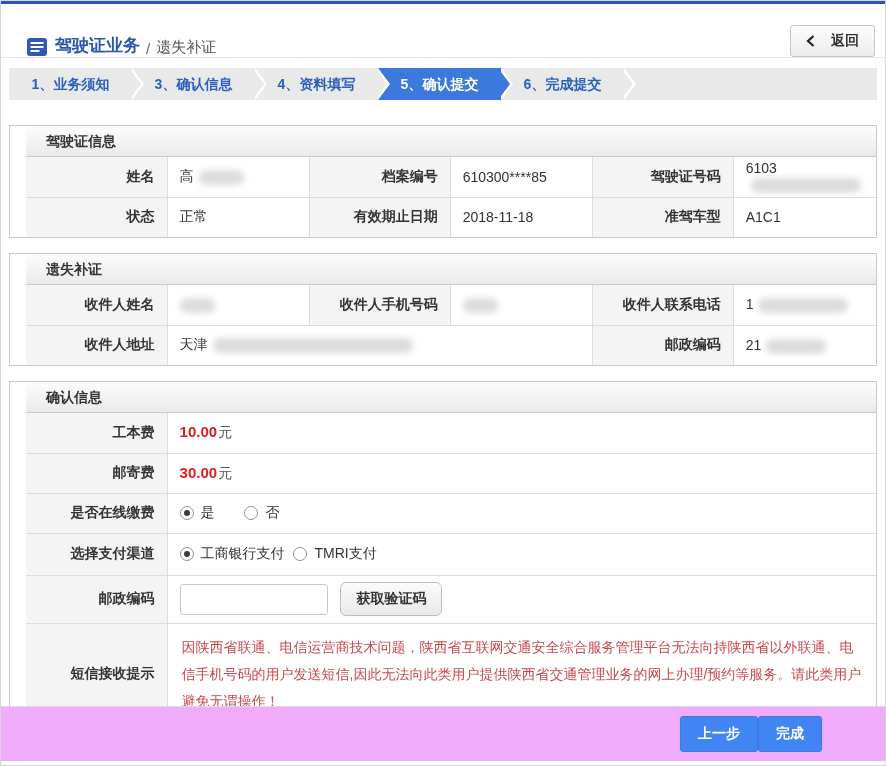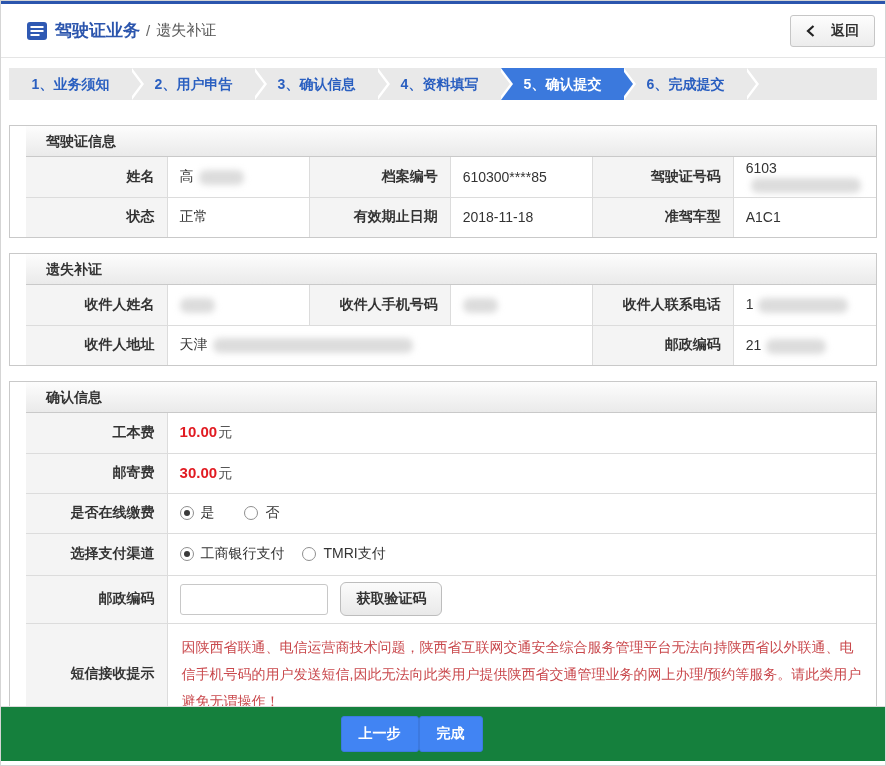--- a/index.html
+++ b/index.html
@@ -10,21 +10,21 @@
     color:#333; font-size:14px;
   }
   .page {
     width:886px; height:766px; border:1px solid #d5d5d5;
     position:relative; overflow:hidden; background:#fff;
   }
   .topbar { height:3px; background:#2b55ad; width:100%; }
 
   
   .header {
-    height:54px; display:flex; align-items:center;
+    height:54px; display:flex; align-items:flex-end;
     padding:0 10px 0 26px; border-bottom:1px solid #e5e5e5;
   }
   .hdr-icon { display:inline-flex; margin-right:8px; }
   .hdr-title { font-size:17px; font-weight:bold; color:#2b55ad; }
   .hdr-sep { margin:0 6px; color:#666; font-size:15px; }
   .hdr-sub { font-size:15px; color:#555; }
   .back-btn {
     margin-left:auto; display:inline-flex; align-items:center; gap:16px;
     background:linear-gradient(#fdfdfd,#ececec); border:1px solid #c6c6c6;
     border-radius:3px; padding:6px 15px; font-size:14px; color:#333;
@@ -100,22 +100,22 @@
     background:linear-gradient(#fbfbfb,#e9e9e9); border:1px solid #bdbdbd;
     border-radius:6px; cursor:pointer; font-family:inherit; vertical-align:middle;
   }
 
   td.notice-cell { padding:10px 14px; line-height:1.95; }
   .notice-text { color:#c9484c; font-size:14px; }
 
   
   .footer {
     position:absolute; left:0; right:0; bottom:4px; height:55px;
-    background:#15803d; border-top:1px solid #dcdcdc;
-    display:flex; align-items:center; justify-content:center;
+    background:#f0abfc; border-top:1px solid #dcdcdc;
+    display:flex; align-items:center; justify-content:flex-end;
     padding-right:63px; 
   }
   .btn-blue {
     background:#4184f3; color:#fff; border:1px solid #3c79e0; border-radius:3px;
     padding:8px 17px; font-size:14px; font-weight:bold; cursor:pointer; font-family:inherit;
   }
 </style>
 </head>
 <body>
 
@@ -139,21 +139,20 @@
         <svg width="9" height="12" viewBox="0 0 9 12">
             <path d="M7.5 1 L2 6 L7.5 11" stroke="#222" stroke-width="2.2" fill="none"></path>
           </svg>
       </span>
       <span>返回</span>
     </button>
   </div>
 
   <div class="steps">
     <div class="step">1、业务须知</div>
-    <div class="step">2、用户申告</div>
     <div class="step">3、确认信息</div>
     <div class="step">4、资料填写</div>
     <div class="step active">5、确认提交</div>
     <div class="step">6、完成提交</div>
     <div class="steps-filler"></div>
   </div>
 
   <div class="section first">
     <div class="section-header">驾驶证信息</div>
     <table>
@@ -241,21 +240,21 @@
           </label>
           <label class="radio-opt">
             <span class="radio"></span>
             <span>否</span>
           </label>
         </td>
       </tr>
       <tr style="height:42px;">
         <td class="lbl">选择支付渠道</td>
         <td class="val">
-          <label class="radio-opt" style="margin-right:14px;">
+          <label class="radio-opt" style="margin-right:5px;">
             <span class="radio checked"></span>
             <span>工商银行支付</span>
           </label>
           <label class="radio-opt">
             <span class="radio"></span>
             <span>TMRI支付</span>
           </label>
         </td>
       </tr>
       <tr style="height:48px;">

